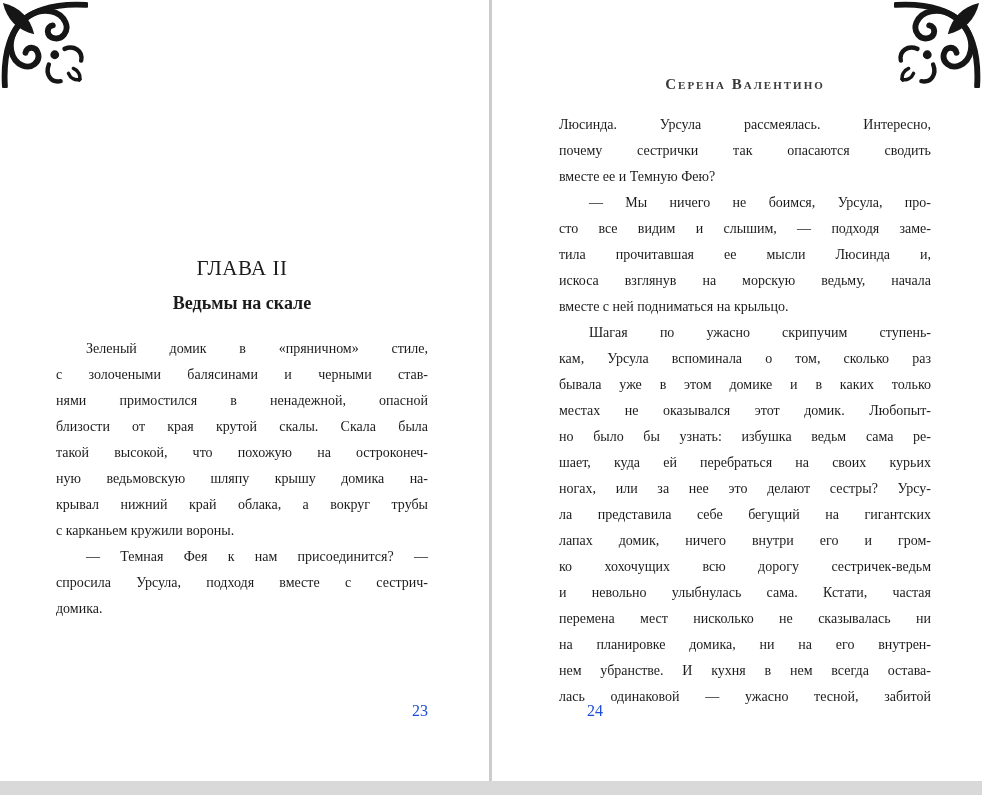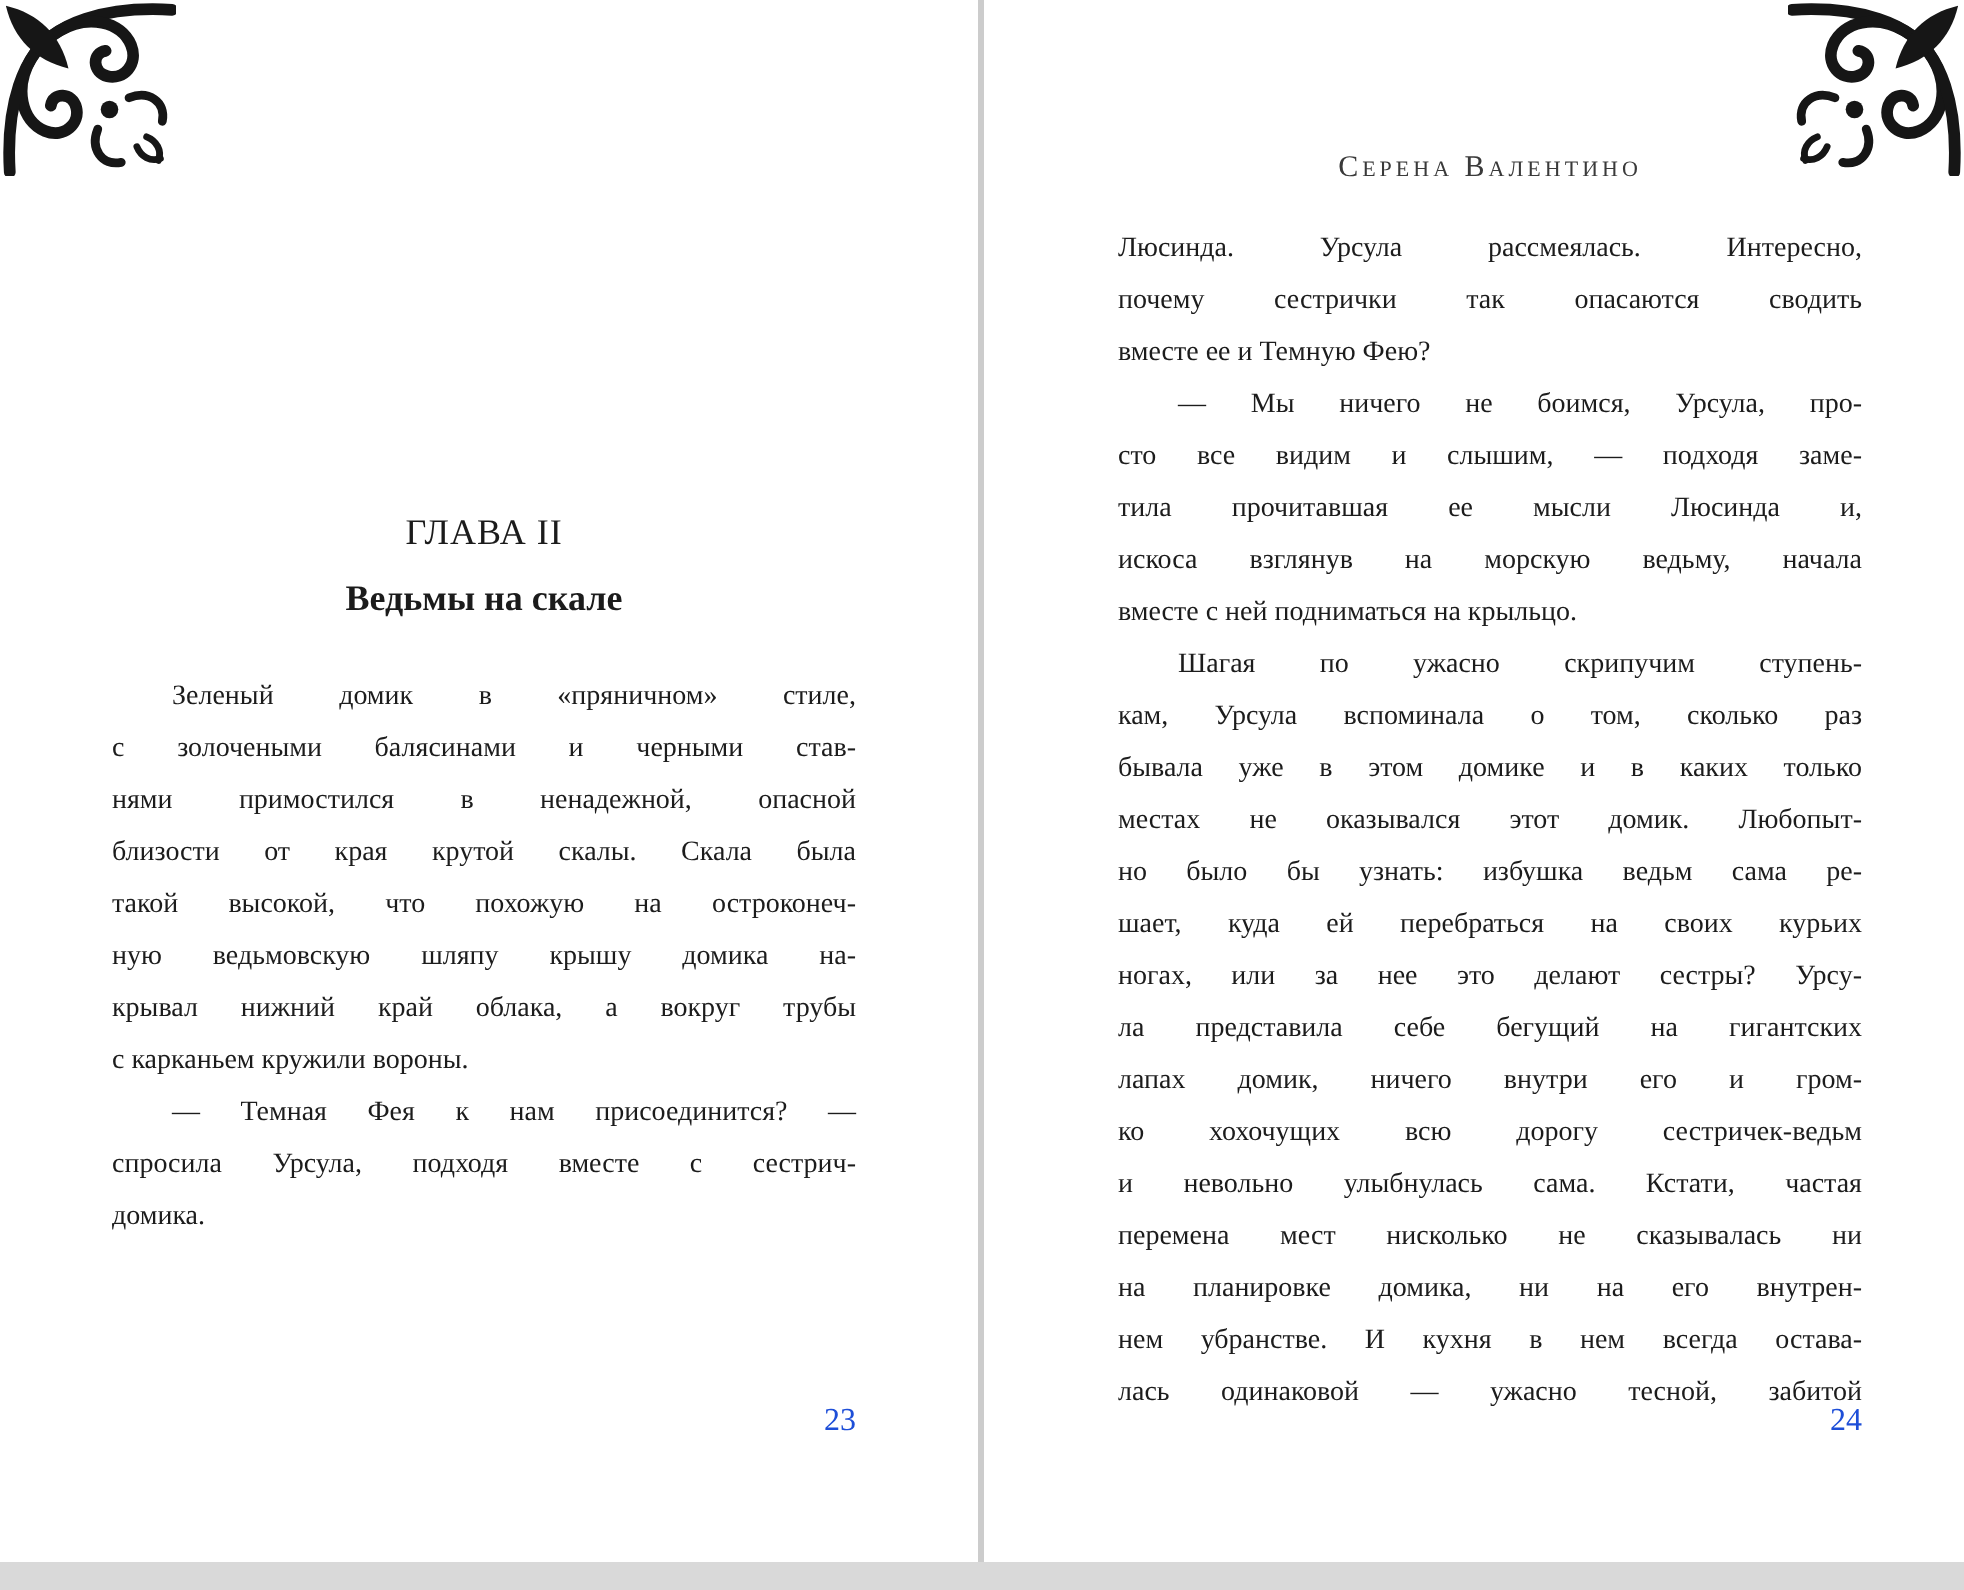--- a/index.html
+++ b/index.html
@@ -22,43 +22,43 @@
   }
 
   .corner { position: absolute; top: 0; width: 88px; height: 88px; }
   .corner.left-corner { left: 0; }
   .corner.right-corner { right: 0; transform: scaleX(-1); }
 
   .chapter-head {
     position: absolute; top: 256px; left: 56px; width: 372px;
     text-align: center; color: #1b1b1b;
   }
-  .chapter-title { font-size: 18px; letter-spacing: 0.5px; }
+  .chapter-title { font-size: 21px; letter-spacing: 0.5px; }
   .chapter-sub { font-size: 18px; font-weight: bold; margin-top: 12px; }
 
   .running-header {
     position: absolute; top: 76px; left: 559px; width: 372px;
     text-align: center; font-variant: small-caps; letter-spacing: 2px;
-    font-size: 15px; color: #3a3a3a;
+    font-size: 15px; color: #3a3a3a; font-weight: bold;
   }
 
   .body-text { position: absolute; width: 372px; color: #1c1c1c; }
   .left-body  { left: 56px;  top: 336px; }
   .right-body { left: 559px; top: 112px; }
 
   .line {
     font-size: 14px; line-height: 26px;
     text-align: justify; text-align-last: justify;
   }
   .line.end { text-align-last: left; }
   .line.indent { text-indent: 30px; }
 
   .page-num { position: absolute; top: 702px; font-size: 16px; color: #1d4ed8; width: 372px; }
   .page-num.left-num  { left: 56px;  text-align: right; }
-  .page-num.right-num { left: 559px; text-align: right; padding-left: 28px; }
+  .page-num.right-num { left: 559px; text-align: left; padding-left: 28px; }
 </style>
 </head>
 <body>
 
 <div class="spread">
 
   <div class="corner left-corner">
     <svg viewBox="0 0 90 90" width="88" height="88">
       <g stroke="#161616" fill="none" stroke-linecap="round">
         <path d="M88,5 C55,3 27,11 16,30 C7,45 11,62 23,67 C33,71 41,63 39,55 C37,47 27,47 26,54" stroke-width="6"></path>

